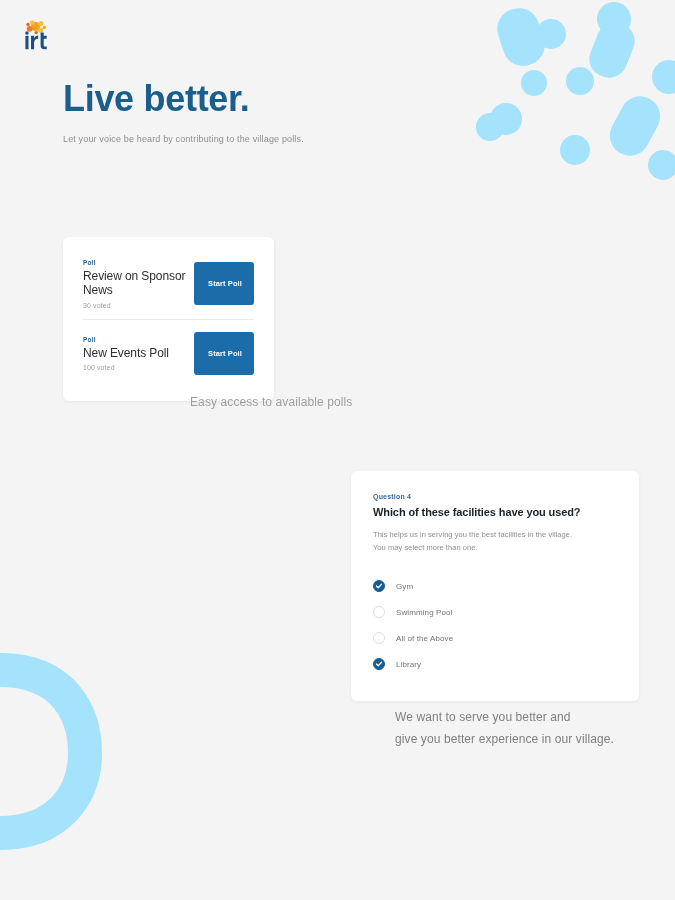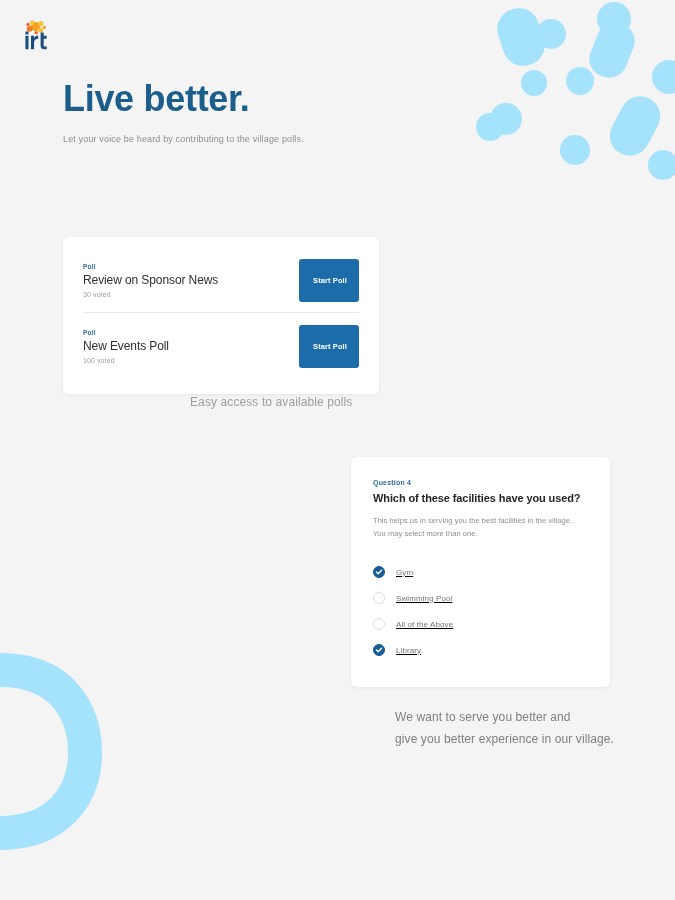--- a/index.html
+++ b/index.html
@@ -71,21 +71,21 @@
     letter-spacing: 0.15px;
     color: #8c8f93;
     text-align: center;
   }
 
   
   .polls-card {
     position: absolute;
     left: 63px;
     top: 237px;
-    width: 316px;
+    width: 211px;
     background: #ffffff;
     border-radius: 6px;
     padding: 18px 20px 16px 20px;
     box-shadow: 0 1px 4px rgba(0,0,0,0.06);
     z-index: 2;
   }
 
   .poll-row {
     display: flex;
     align-items: center;
@@ -145,22 +145,22 @@
     font-size: 12px;
     color: #9b9ea2;
     letter-spacing: 0.1px;
     z-index: 2;
   }
 
   
   .question-card {
     position: absolute;
     left: 351px;
-    top: 457px;
-    width: 259px;
+    top: 471px;
+    width: 288px;
     background: #ffffff;
     border-radius: 6px;
     padding: 22px 22px 24px 22px;
     box-shadow: 0 1px 4px rgba(0,0,0,0.06);
     z-index: 2;
   }
 
   .q-kicker {
     font-size: 7px;
     font-weight: 700;
@@ -185,21 +185,20 @@
     margin-bottom: 19px;
     max-width: 205px;
   }
 
   .option {
     display: flex;
     align-items: center;
     gap: 11px;
     padding: 7px 0;
     cursor: pointer;
-    text-decoration: underline;
   }
   .opt-box {
     flex: 0 0 auto;
     width: 12px;
     height: 12px;
     border-radius: 50%;
     border: 1px solid #dcdfe2;
     background: #ffffff;
     display: flex;
     align-items: center;

